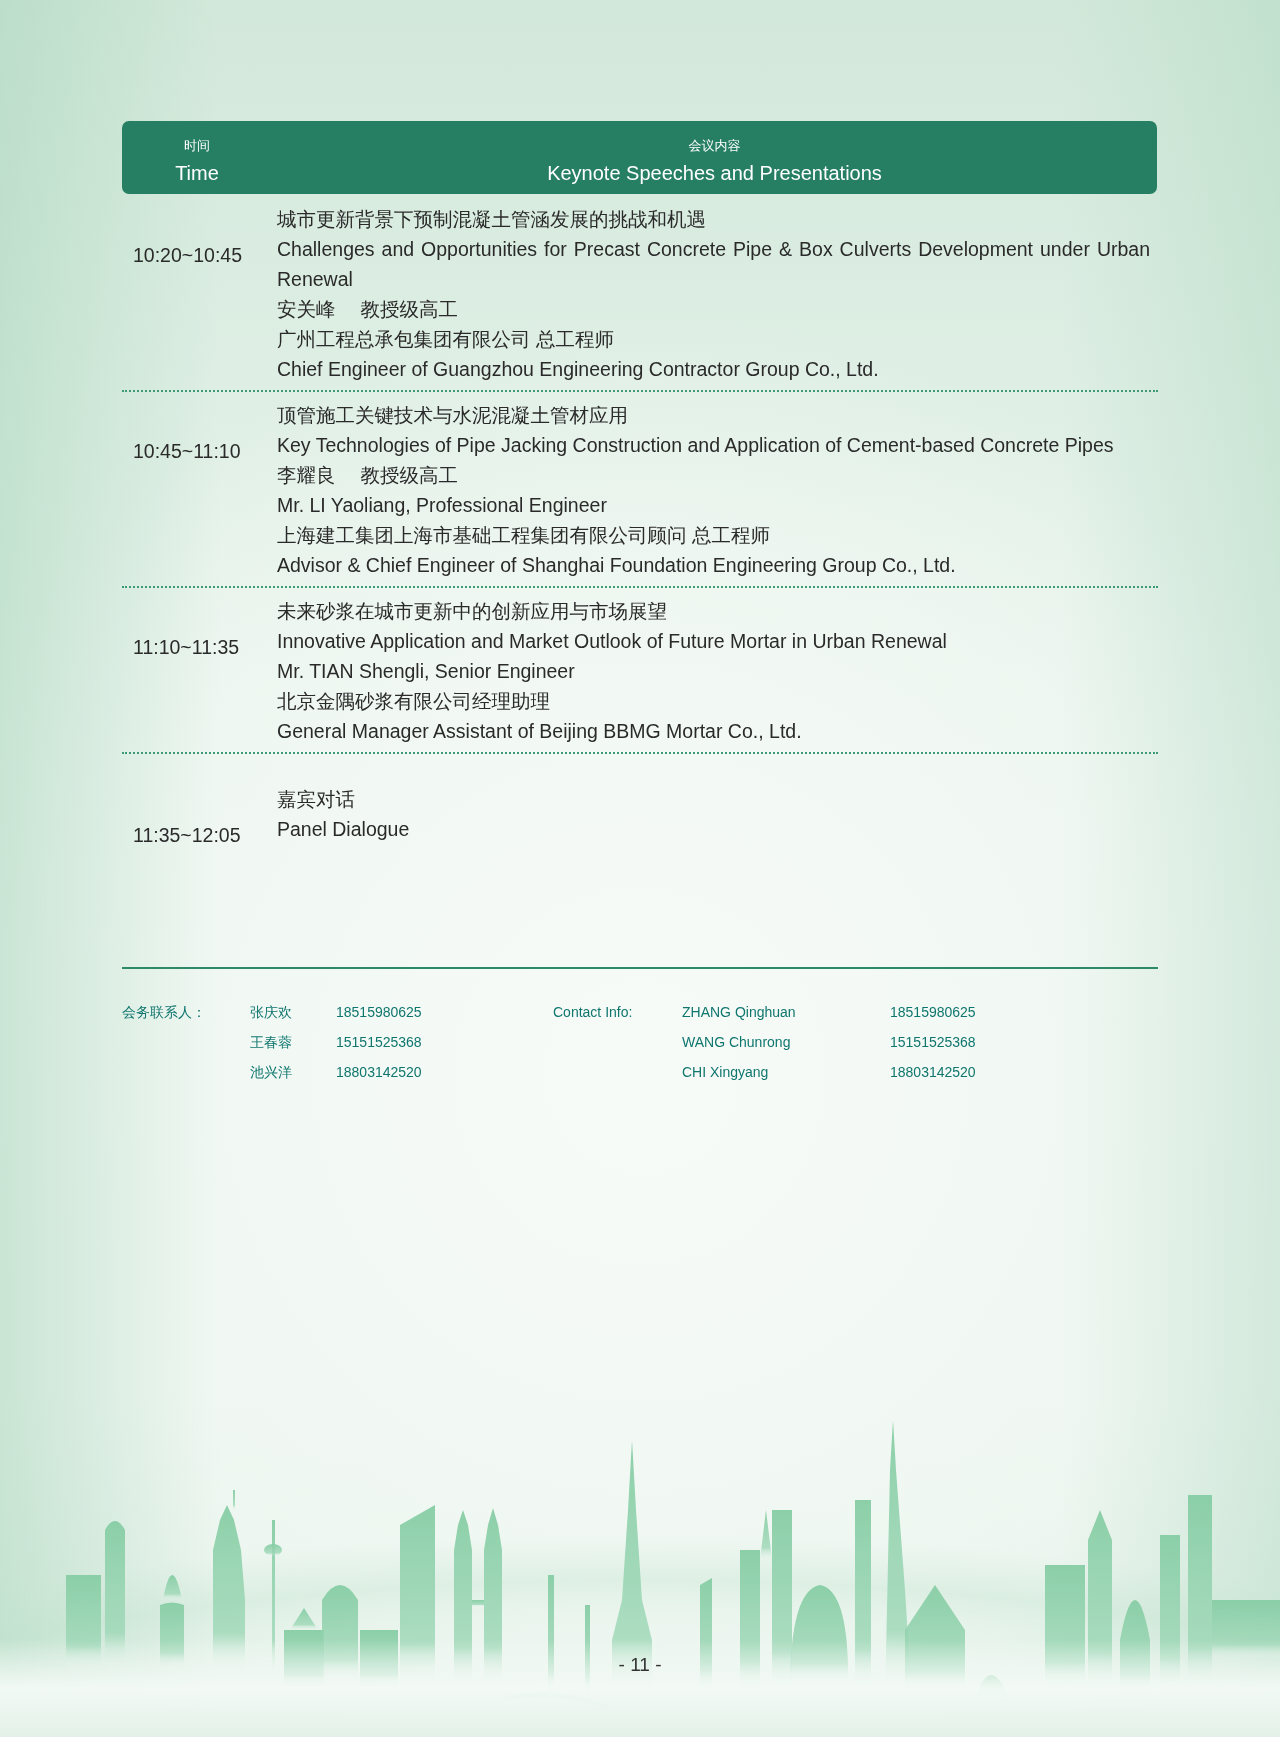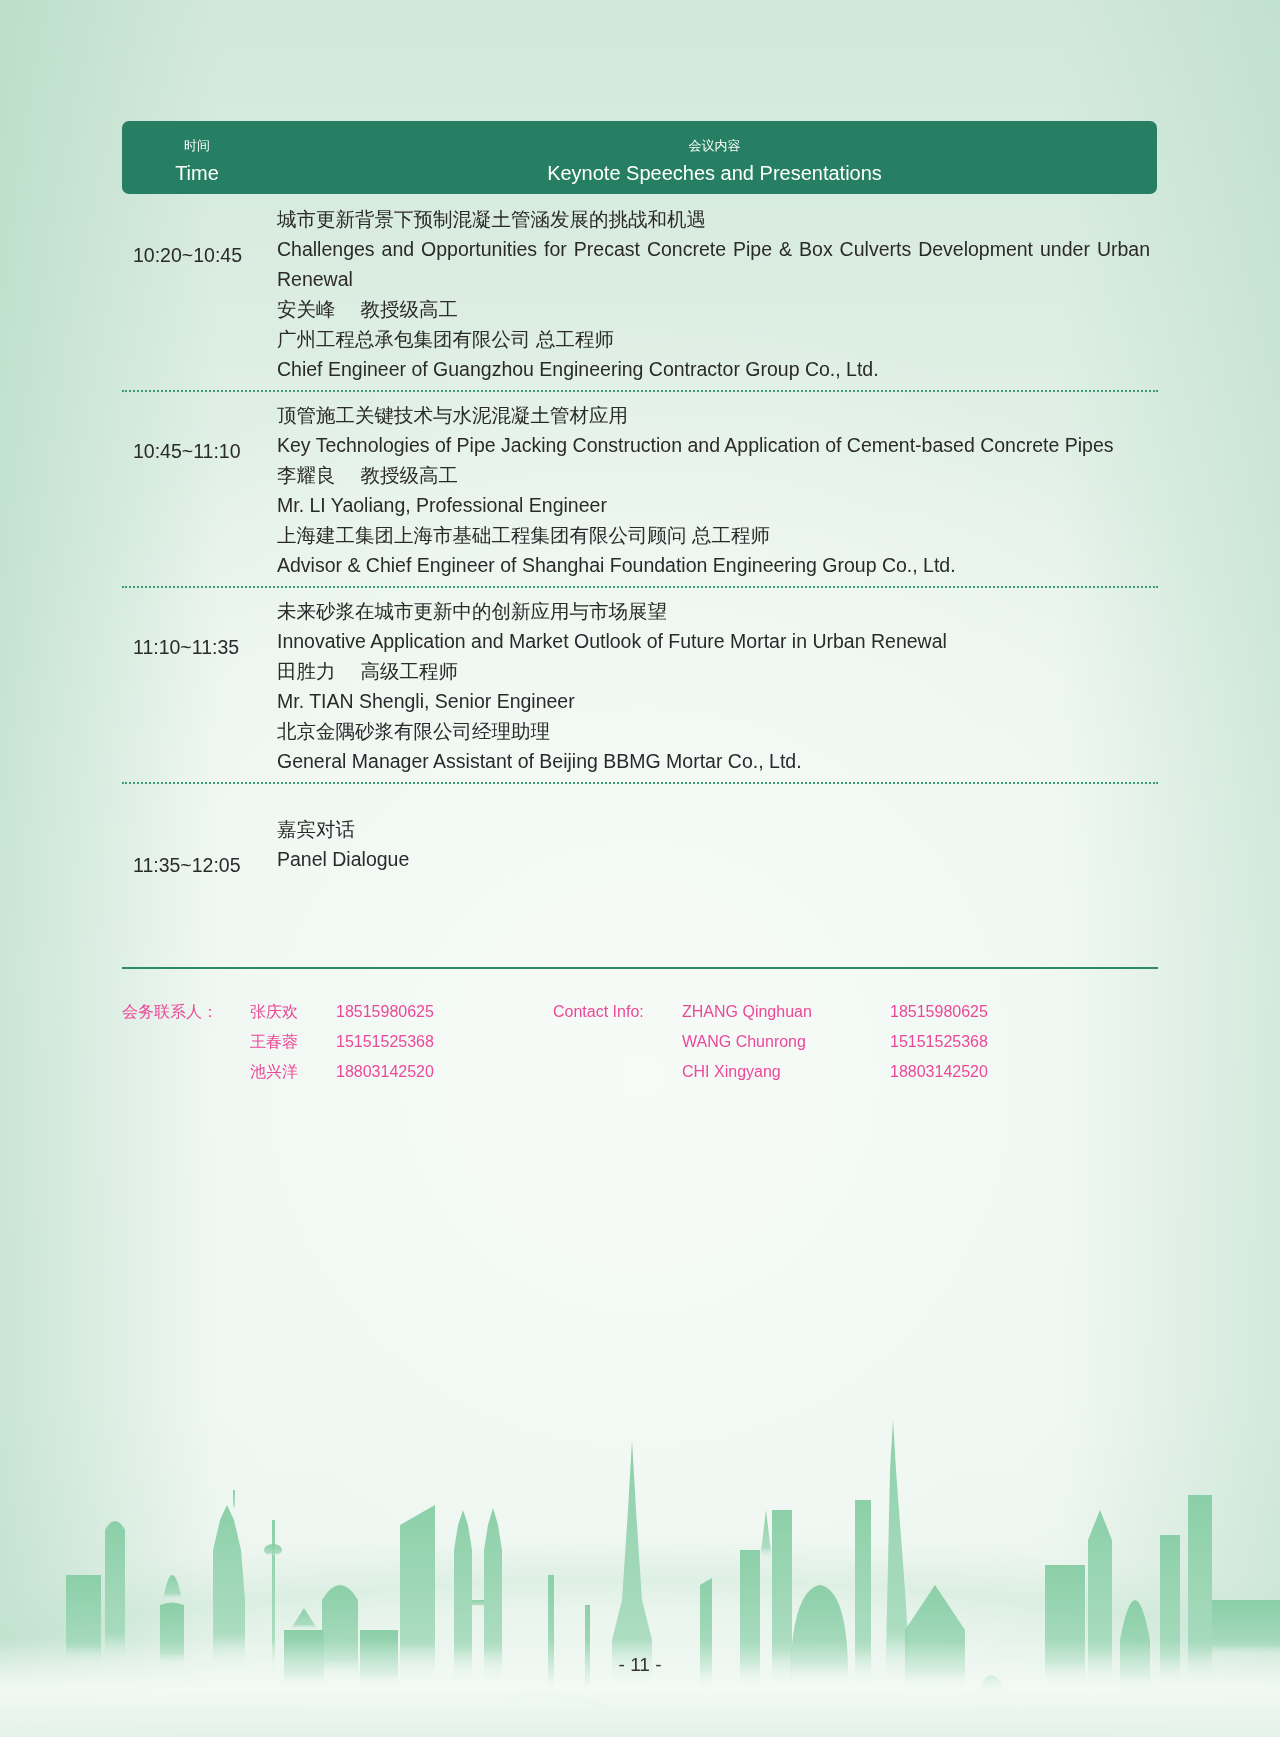--- a/index.html
+++ b/index.html
@@ -40,21 +40,21 @@
   }
   .row .content div { white-space: nowrap; }
   .row .content .wrap { white-space: normal; text-align: justify; text-align-last: left; }
   .divider {
     height: 0; border-top: 2px dotted #3c9a75; margin: 6px 0 8px 0;
   }
   .solid-line {
     position: absolute; left: 122px; top: 967px; width: 1036px; height: 2px; background: #2d8a68;
   }
 
-  .contacts { position: absolute; top: 997px; left: 122px; width: 1036px; font-size: 16px; color: #ec4899; }
+  .contacts { position: absolute; top: 997px; left: 122px; width: 1036px; font-size: 14px; color: #0f766e; }
   .contacts .line { position: relative; height: 30px; line-height: 30px; }
   .contacts .label-zh { position: absolute; left: 0; }
   .contacts .name-zh { position: absolute; left: 128px; }
   .contacts .phone-zh { position: absolute; left: 214px; }
   .contacts .label-en { position: absolute; left: 431px; }
   .contacts .name-en { position: absolute; left: 560px; }
   .contacts .phone-en { position: absolute; left: 768px; }
 
   .skyline { position: absolute; left: 0; top: 1400px; width: 1280px; height: 337px; }
   .page-num {
@@ -104,21 +104,20 @@
       <div>Advisor &amp; Chief Engineer of Shanghai Foundation Engineering Group Co., Ltd.</div>
     </div>
   </div>
   <div class="divider"></div>
 
   <div class="row">
     <div class="time">11:10~11:35</div>
     <div class="content">
       <div>未来砂浆在城市更新中的创新应用与市场展望</div>
       <div>Innovative Application and Market Outlook of Future Mortar in Urban Renewal</div>
-      <div>田胜力　 高级工程师</div>
       <div>Mr. TIAN Shengli, Senior Engineer</div>
       <div>北京金隅砂浆有限公司经理助理</div>
       <div>General Manager Assistant of Beijing BBMG Mortar Co., Ltd.</div>
     </div>
   </div>
   <div class="divider" style="margin-bottom:30px;"></div>
 
   <div class="row">
     <div class="time">11:35~12:05</div>
     <div class="content">

